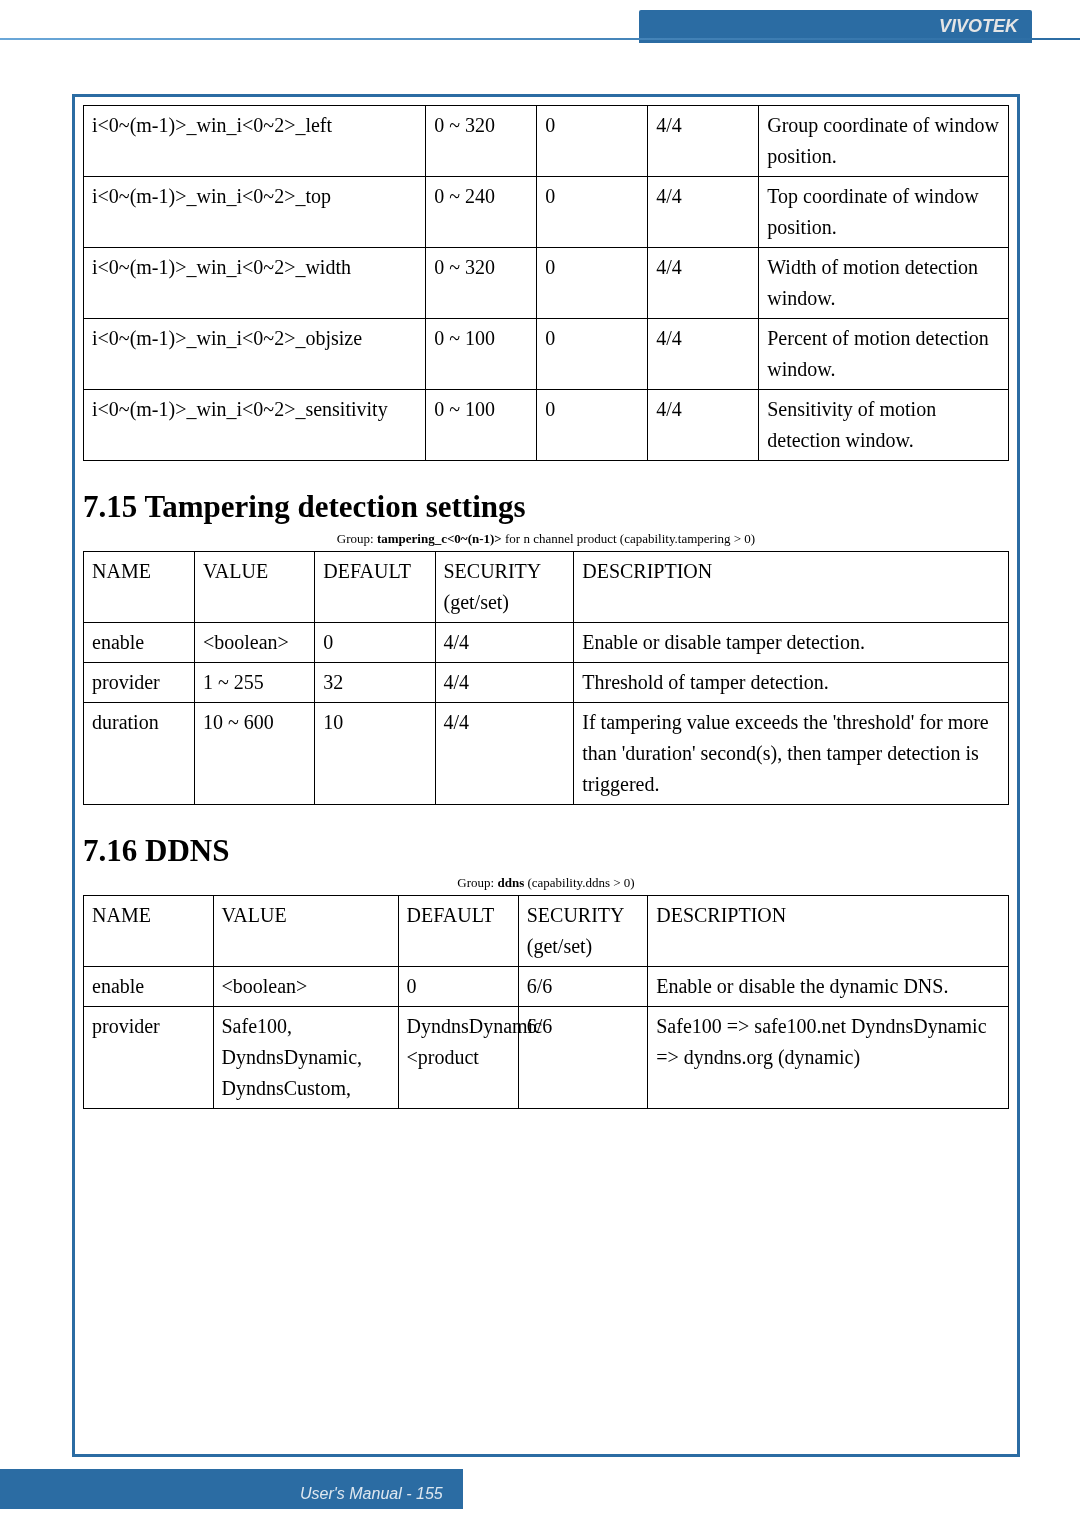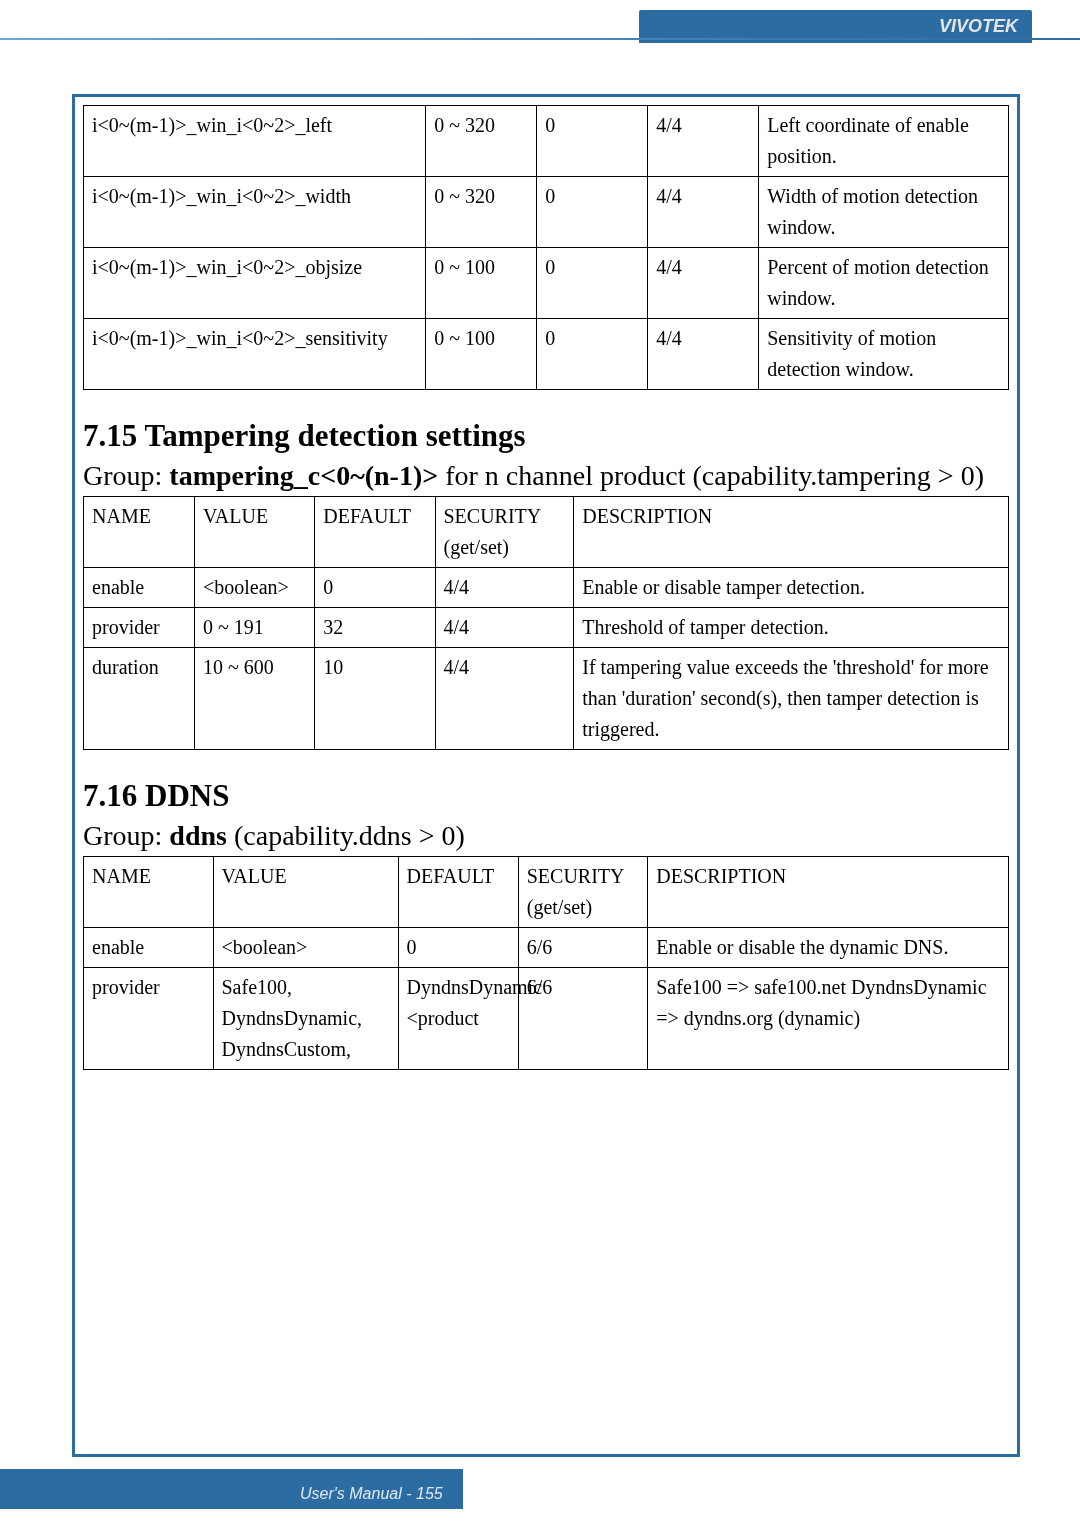--- a/index.html
+++ b/index.html
@@ -62,21 +62,21 @@
     text-align: left;
     font-weight: normal;
   }
   table.param th { background: #fff; }
   h2.sec {
     font-size: 31px;
     font-weight: bold;
     margin-top: 28px;
     margin-bottom: 6px;
   }
-  .group-line { font-size: 28px; margin-bottom: 4px; }
+  .group-line { font-size: 13px; margin-bottom: 4px; text-align: center; }
   .group-line b { font-weight: bold; }
   .footer {
     position: absolute;
     bottom: 18px;
     left: 0; right: 0;
     display: flex;
     justify-content: space-between;
     align-items: center;
     padding: 0 60px 0 0;
   }
@@ -115,21 +115,28 @@
         <col style="width:12%">
         <col style="width:12%">
         <col style="width:27%">
     </colgroup>
     <tbody>
       <tr>
         <td>i&lt;0~(m-1)&gt;_win_i&lt;0~2&gt;_left</td>
         <td>0 ~ 320</td>
         <td>0</td>
         <td>4/4</td>
-        <td>Left coordinate of enable position.</td>
+        <td>Group coordinate of window position.</td>
+      </tr>
+      <tr>
+        <td>i&lt;0~(m-1)&gt;_win_i&lt;0~2&gt;_top</td>
+        <td>0 ~ 240</td>
+        <td>0</td>
+        <td>4/4</td>
+        <td>Top coordinate of window position.</td>
       </tr>
       <tr>
         <td>i&lt;0~(m-1)&gt;_win_i&lt;0~2&gt;_width</td>
         <td>0 ~ 320</td>
         <td>0</td>
         <td>4/4</td>
         <td>Width of motion detection window.</td>
       </tr>
       <tr>
         <td>i&lt;0~(m-1)&gt;_win_i&lt;0~2&gt;_objsize</td>
@@ -172,21 +179,21 @@
     <tbody>
       <tr>
         <td>enable</td>
         <td>&lt;boolean&gt;</td>
         <td>0</td>
         <td>4/4</td>
         <td>Enable or disable tamper detection.</td>
       </tr>
       <tr>
         <td>provider</td>
-        <td>0 ~ 191</td>
+        <td>1 ~ 255</td>
         <td>32</td>
         <td>4/4</td>
         <td>Threshold of tamper detection.</td>
       </tr>
       <tr>
         <td>duration</td>
         <td>10 ~ 600</td>
         <td>10</td>
         <td>4/4</td>
         <td>If tampering value exceeds the 'threshold' for more than 'duration' second(s), then tamper detection is triggered.</td>

